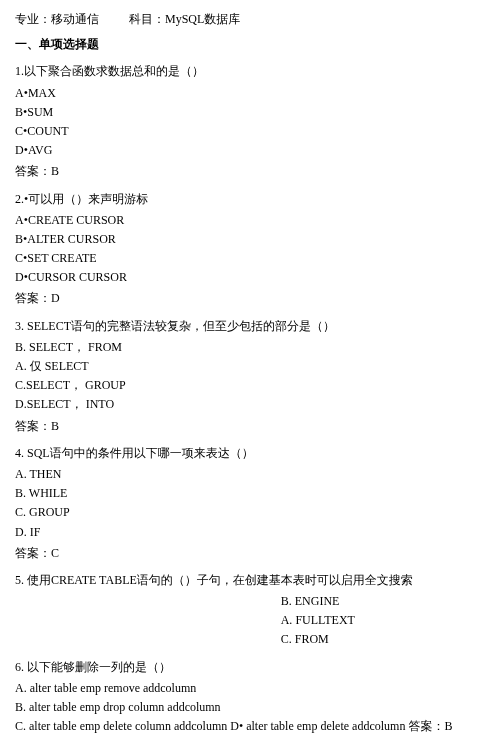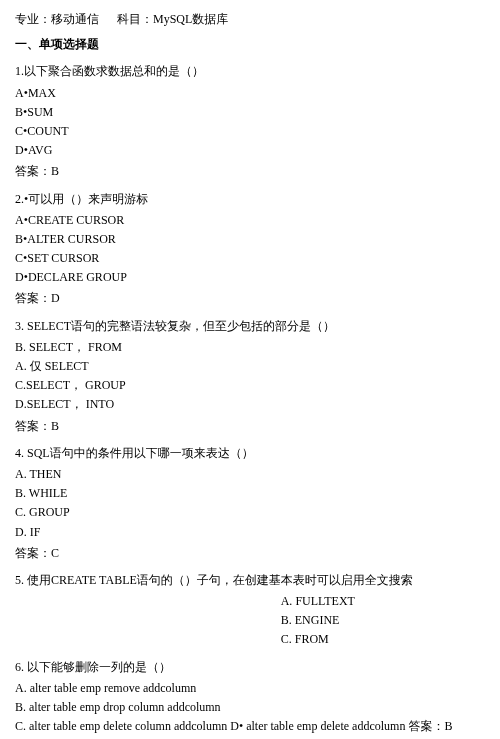--- a/index.html
+++ b/index.html
@@ -12,21 +12,21 @@
       font-size: 12px;
       background: #fff;
       color: #000;
       width: 500px;
       min-height: 739px;
       padding: 10px 15px;
       line-height: 1.6;
     }
     .header {
       display: flex;
-      gap: 18px;
+      gap: 30px;
       margin-bottom: 6px;
       font-size: 12px;
     }
     .section-title {
       font-size: 12px;
       font-weight: bold;
       margin-bottom: 4px;
     }
     .question {
       margin-bottom: 4px;
@@ -72,22 +72,22 @@
   <div class="answer">答案：B</div>
 </div>
 
 <div class="question">
   <div class="question-text">
     <span>2.</span><span>•可以用（）来声明游标</span>
   </div>
   <div class="options">
     <div class="option-row"><span>A•</span><span>CREATE CURSOR</span></div>
     <div class="option-row"><span>B•</span><span>ALTER CURSOR</span></div>
-    <div class="option-row"><span>C•</span><span>SET CURSOR</span></div>
-    <div class="option-row"><span>D•</span><span>DECLARE GROUP</span></div>
+    <div class="option-row"><span>C•</span><span>SET CREATE</span></div>
+    <div class="option-row"><span>D•</span><span>CURSOR CURSOR</span></div>
   </div>
   <div class="answer">答案：D</div>
 </div>
 
 <div class="question">
   <div class="question-text">
     <span>3.</span> <span>SELECT语句的完整语法较复杂，但至少包括的部分是（）</span>
   </div>
   <div class="options">
     <div class="option-row"><span>B.</span><span>  SELECT，  FROM</span></div>
@@ -113,22 +113,22 @@
 
 <div class="question">
   <div class="question-text">
     <span>5.</span> <span>使用CREATE TABLE语句的（）子句，在创建基本表时可以启用全文搜索</span>
   </div>
   <div style="display:flex;">
     <div style="width:55%;margin-left:16px;">
       
     </div>
     <div style="width:45%;">
+      <div class="option-row"><span>B.</span> <span>ENGINE</span></div>
       <div class="option-row"><span>A.</span> <span>FULLTEXT</span></div>
-      <div class="option-row"><span>B.</span> <span>ENGINE</span></div>
       <div class="option-row"><span>C.</span> <span>FROM</span></div>
     </div>
   </div>
 </div>
 
 <div class="question">
   <div class="question-text">
     <span>6.</span> <span>以下能够删除一列的是（）</span>
   </div>
   <div class="options">

